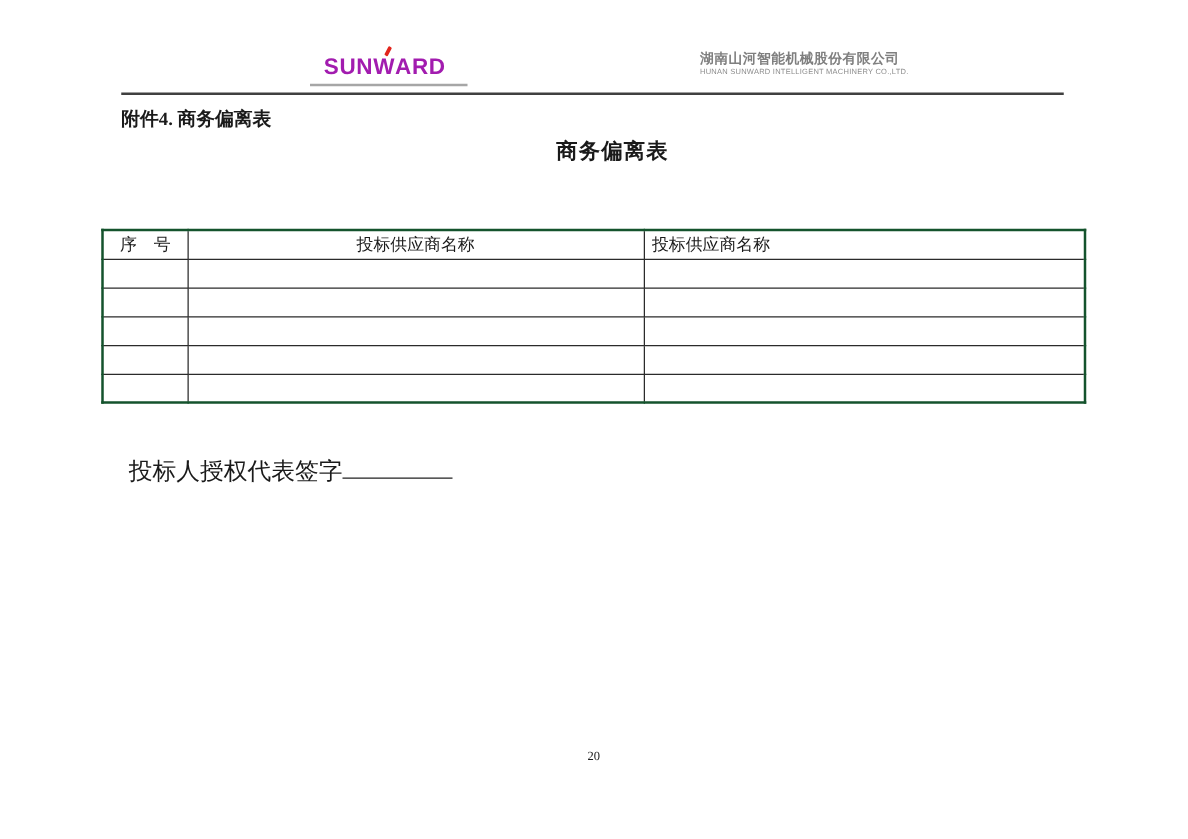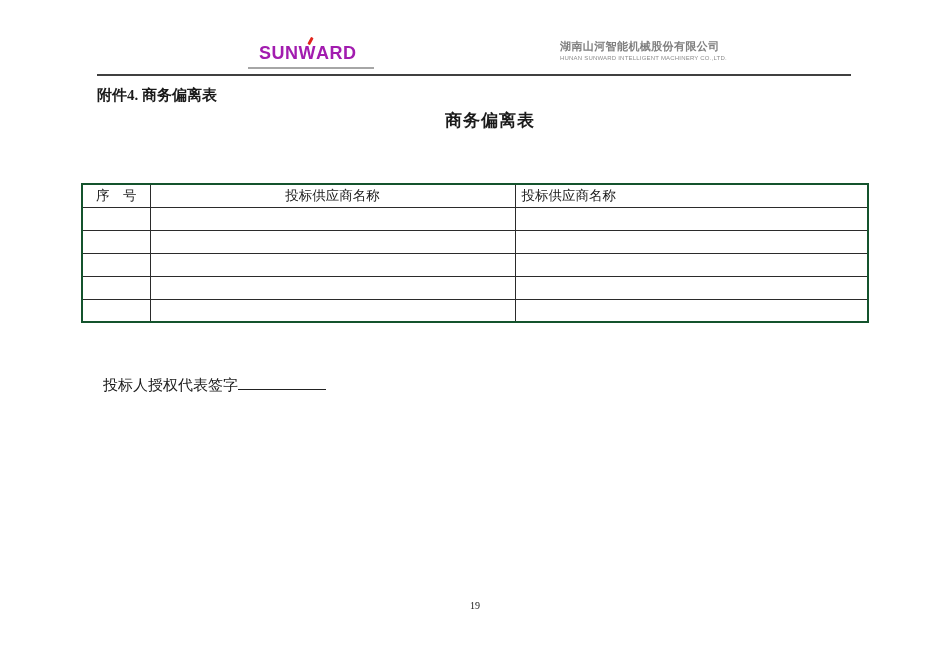--- a/index.html
+++ b/index.html
@@ -47,21 +47,21 @@
   table { border-collapse:collapse; width:786px; table-layout:fixed; border:2px solid #14532d; }
   th, td { border:1px solid #2b2b2b; height:23px; padding:0 6px; font-size:13.5px; font-weight:normal; }
   th { white-space:pre; }
   .col-seq   { width:68px; }
   .col-req   { width:365px; }
   .col-desc  { width:353px; }
   th.h-seq  { text-align:center; }
   th.h-req  { text-align:center; }
   th.h-desc { text-align:left; }
 
-  .sig-line { position:absolute; left:103px; font-size:15px; white-space:nowrap;margin-top:12px; }
+  .sig-line { position:absolute; left:103px; font-size:19px; white-space:nowrap; }
   .sig1 { top:364px; }
   .sig2 { top:412px; }
   .blank-sig1 { width:88px;  height:14px; border-bottom:1.5px solid #222; }
   .blank-sig2 { width:136px; height:14px; border-bottom:2px solid #222; margin-left:6px; }
 
   .page-number { position:absolute; left:0; top:600px; width:950px; text-align:center; font-size:10px; color:#1a1a1a; }
 </style>
 </head>
 <body>
 
@@ -125,14 +125,14 @@
           </tr>
         </tbody>
     </table>
   </div>
 
   <div class="sig-line sig1">
     <span>投标人授权代表签字</span><span class="blank blank-sig1"></span>
   </div>
 
 
-  <div class="page-number">19</div>
+  <div class="page-number">20</div>
 </div>
 
 </body></html>

